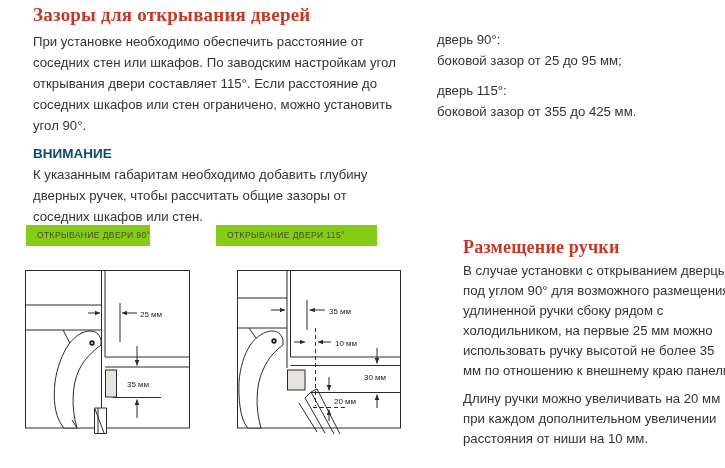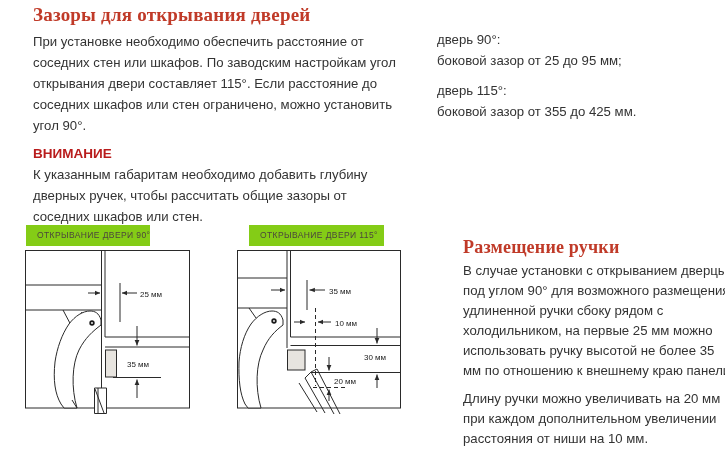--- a/index.html
+++ b/index.html
@@ -3,33 +3,33 @@
 <meta charset="utf-8">
 <style>
   * { margin:0; padding:0; box-sizing:border-box; }
   html,body { width:725px; height:468px; background:#ffffff; overflow:hidden; }
   body { position:relative; font-family:"Liberation Sans", sans-serif; color:#333333; }
 
   .col-a { position:absolute; left:17px; top:4px; width:368px;margin-left:16px; }
   .col-a h1 { font-family:"Liberation Serif", serif; font-weight:700; font-size:19px;
               line-height:22px; color:#c03a28; letter-spacing:.2px; }
   .col-a p.body { margin-top:5px; font-size:13.2px; line-height:21px; color:#333; }
-  .warning-title { margin-top:7px; font-size:13.5px; line-height:21px; font-weight:700; color:#b91c1c; }
+  .warning-title { margin-top:7px; font-size:13.5px; line-height:21px; font-weight:700; color:#0c4a6e; }
   .col-a p.warn { margin-top:0; font-size:13.2px; line-height:21px; color:#333; }
 
   .col-b { position:absolute; left:437px; top:20px; width:280px; font-size:13.2px; line-height:21px; color:#333; }
   .col-b .gap { margin-top:9px; }
 
   .fig-label { position:absolute; top:225px; height:21px; line-height:21px;
                background:#84cc16; color:#4c463c; font-size:8.5px; letter-spacing:.4px;
                padding:0 11px; white-space:nowrap; }
   #label-90 { left:26px; width:124px; }
-  #label-115 { left:249px; width:135px; }
+  #label-115 { left:216px; width:161px; }
 
-  .fig { position:absolute; top:250px; }
+  .fig { position:absolute; top:270px; }
   #fig-90 { left:25px; }
   #fig-115 { left:237px; }
   .fig svg { display:block; }
   .fig text { font-family:"Liberation Sans", sans-serif; font-size:8px; fill:#222; }
 
   .col-c { position:absolute; left:463px; top:236px; width:272px; }
   .col-c h2 { font-family:"Liberation Serif", serif; font-weight:700; font-size:18px;
               line-height:22px; color:#c03a28; letter-spacing:.2px; }
   .col-c p { margin-top:3px; font-size:13.2px; line-height:20px; color:#333; }
   .col-c p + p { margin-top:8px; }

